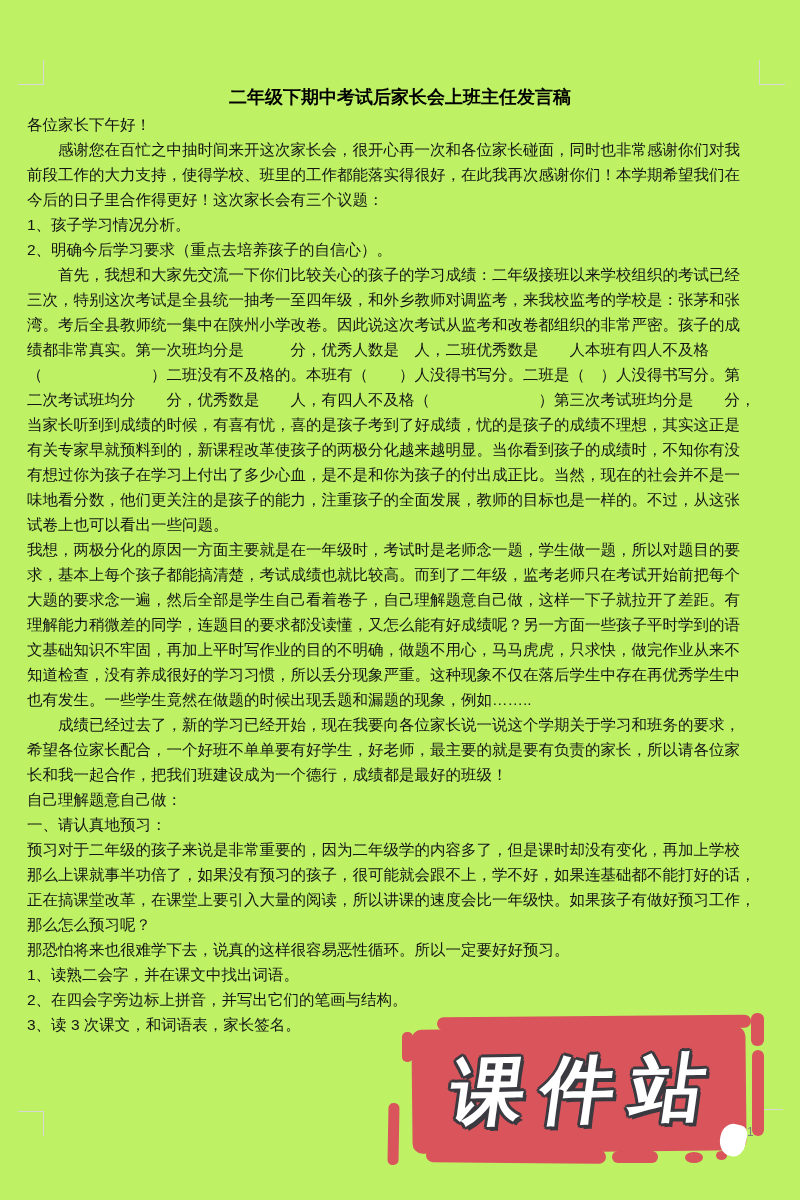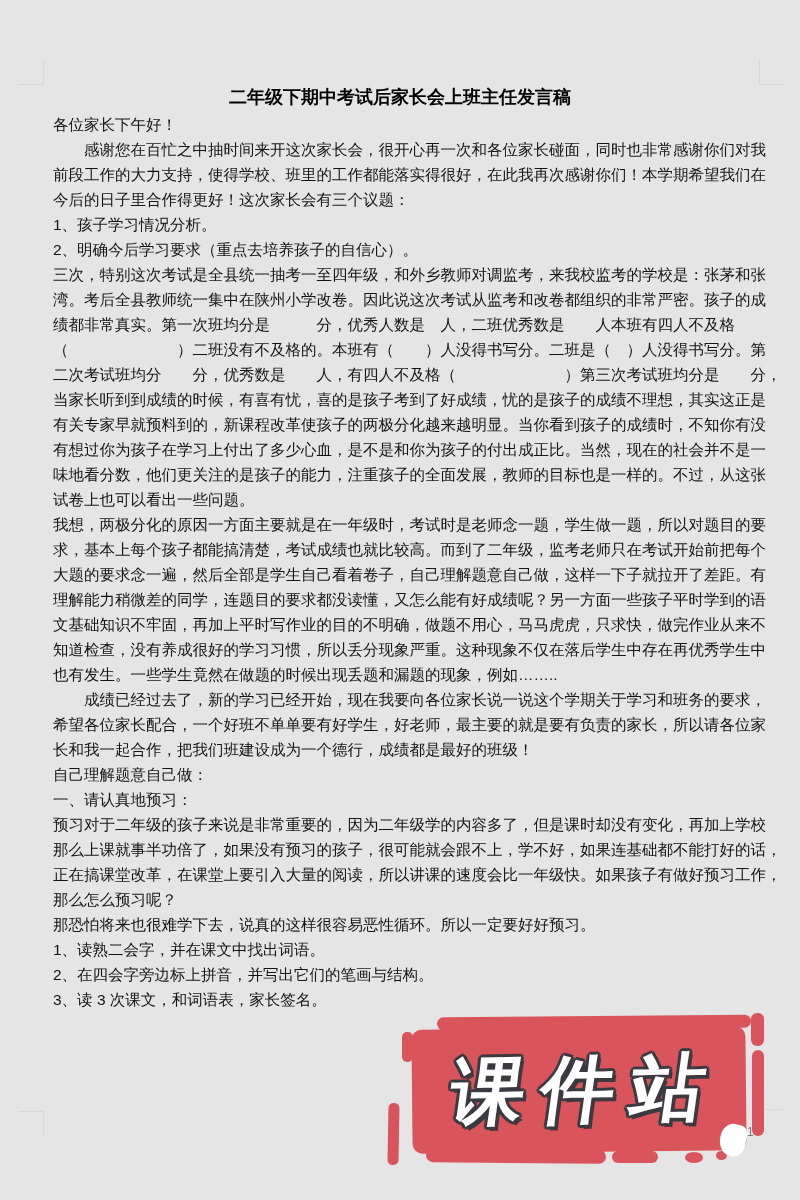--- a/index.html
+++ b/index.html
@@ -3,36 +3,36 @@
 <meta charset="utf-8">
 <style>
   html, body { margin: 0; padding: 0; }
   body {
     width: 800px; height: 1200px;
     background: #ffffff;
     font-family: "Liberation Sans", sans-serif;
     position: relative;
     overflow: hidden;
   }
-  .page { position: absolute; left: 0; top: 0; width: 800px; height: 1200px; background: #e5e5e5; }
+  .page { position: absolute; left: 0; top: 0; width: 800px; height: 1200px; background: #bef264; }
 
   
   .mark { position: absolute; width: 25px; height: 24px; }
   .mark-tl { left: 18px;  top: 60px;   border-right: 1px solid #d8d8d8; border-bottom: 1px solid #d8d8d8; }
   .mark-tr { left: 759px; top: 60px;   border-left: 1px solid #d8d8d8;  border-bottom: 1px solid #d8d8d8; }
   .mark-bl { left: 18px;  top: 1111px; border-right: 1px solid #d8d8d8; border-top: 1px solid #d8d8d8; }
   .mark-br { left: 757px; top: 1109px; border-left: 1px solid #d8d8d8;  border-top: 1px solid #d8d8d8; }
 
   .doc-title {
     position: absolute; left: 0; top: 85px; width: 800px;
     margin: 0; text-align: center;
     font-size: 18px; font-weight: bold; color: #000;
   }
   .content {
-    position: absolute; left: 53px; top: 112px; width: 715px;
+    position: absolute; left: 27px; top: 112px; width: 715px;
     color: #141414;
   }
   .line {
     height: 25px; line-height: 25px;
     font-size: 15.5px;
     white-space: pre;
   }
 
   .page-number {
     position: absolute; left: 747px; top: 1125px;
@@ -79,20 +79,21 @@
 
   <h1 class="doc-title">二年级下期中考试后家长会上班主任发言稿</h1>
 
   <div class="content">
       <div class="line">各位家长下午好！</div>
       <div class="line">　　感谢您在百忙之中抽时间来开这次家长会，很开心再一次和各位家长碰面，同时也非常感谢你们对我</div>
       <div class="line">前段工作的大力支持，使得学校、班里的工作都能落实得很好，在此我再次感谢你们！本学期希望我们在</div>
       <div class="line">今后的日子里合作得更好！这次家长会有三个议题：</div>
       <div class="line">1、孩子学习情况分析。</div>
       <div class="line">2、明确今后学习要求（重点去培养孩子的自信心）。</div>
+      <div class="line">　　首先，我想和大家先交流一下你们比较关心的孩子的学习成绩：二年级接班以来学校组织的考试已经</div>
       <div class="line">三次，特别这次考试是全县统一抽考一至四年级，和外乡教师对调监考，来我校监考的学校是：张茅和张</div>
       <div class="line">湾。考后全县教师统一集中在陕州小学改卷。因此说这次考试从监考和改卷都组织的非常严密。孩子的成</div>
       <div class="line">绩都非常真实。第一次班均分是　　　分，优秀人数是　人，二班优秀数是　　人本班有四人不及格</div>
       <div class="line">（　　　　　　　）二班没有不及格的。本班有（　　）人没得书写分。二班是（　）人没得书写分。第</div>
       <div class="line">二次考试班均分　　分，优秀数是　　人，有四人不及格（　　　　　　　）第三次考试班均分是　　分，</div>
       <div class="line">当家长听到到成绩的时候，有喜有忧，喜的是孩子考到了好成绩，忧的是孩子的成绩不理想，其实这正是</div>
       <div class="line">有关专家早就预料到的，新课程改革使孩子的两极分化越来越明显。当你看到孩子的成绩时，不知你有没</div>
       <div class="line">有想过你为孩子在学习上付出了多少心血，是不是和你为孩子的付出成正比。当然，现在的社会并不是一</div>
       <div class="line">味地看分数，他们更关注的是孩子的能力，注重孩子的全面发展，教师的目标也是一样的。不过，从这张</div>
       <div class="line">试卷上也可以看出一些问题。</div>

